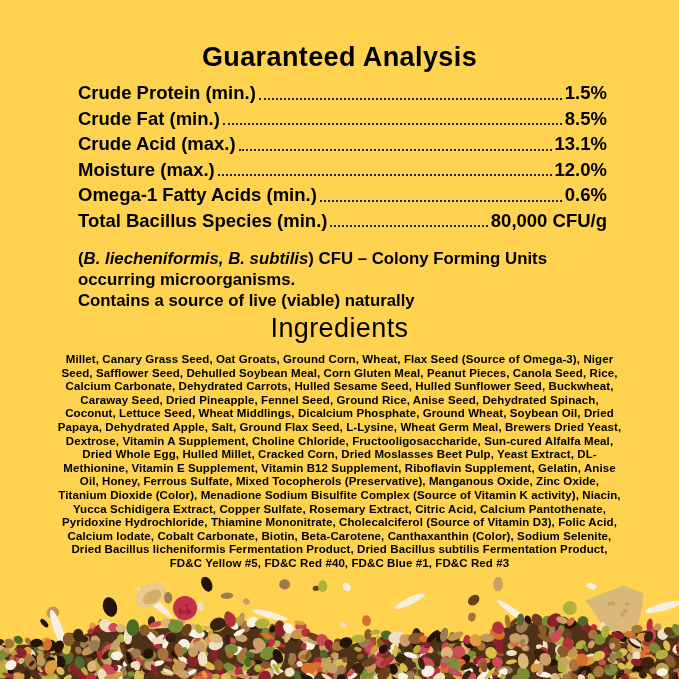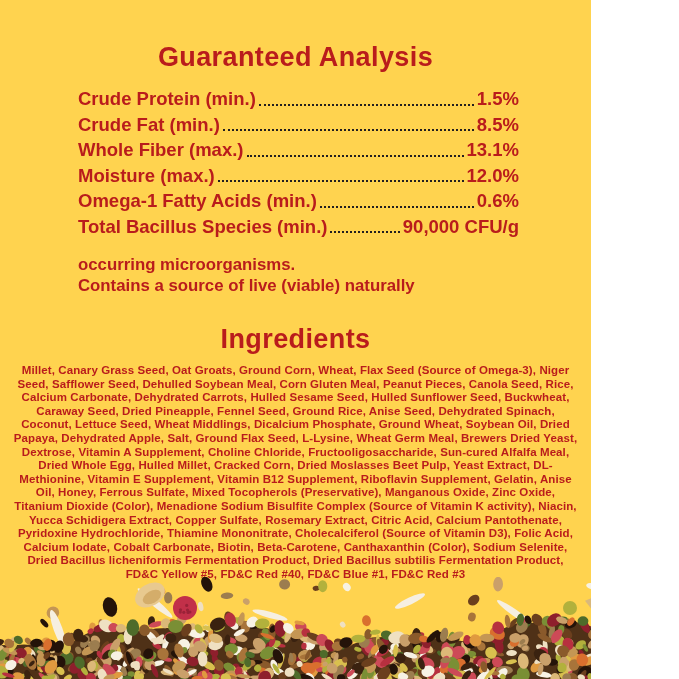--- a/index.html
+++ b/index.html
@@ -1,33 +1,33 @@
 <!DOCTYPE html>
 <html><head>
 <meta charset="utf-8">
 <style>
   html,body{margin:0;padding:0;}
   .page{
     position:relative;
-    width:591px;height:679px;
+    width:679px;height:679px;
     background:#FFD34F;
-    color:#b91c1c;
+    color:#000000;
     font-family:"Liberation Sans", sans-serif;
     overflow:hidden;
     -webkit-font-smoothing:antialiased;
   }
   .ga-title{
     padding-top:42px;
     text-align:center;
     font-size:27px;
     font-weight:700;
     letter-spacing:0.4px;
   }
   .ga-table{
-    margin:13px 72px 0 78px;
+    margin:7px 72px 0 78px;
   }
   .ga-row{
     display:flex;
     align-items:flex-end;
     font-size:18.5px;
     font-weight:700;
     line-height:25.5px;
     white-space:nowrap;
   }
   .ga-row .dots{
@@ -42,24 +42,24 @@
     border-bottom:2.6px dotted #221E1F;
   }
   .ga-note{
     margin:15px 60px 0 78px;
     font-size:16.8px;
     font-weight:700;
     line-height:21px;
   }
   .ga-note .species{ font-style:italic; }
   .ing-title{
-    margin-top:28px;
+    margin-top:2px;
     text-align:center;
     font-size:27px;
-    font-weight:700;
+    font-weight:400;
     letter-spacing:0.4px;
   }
   .ing-text{
     margin:9px auto 0 auto;
     width:568px;
     text-align:center;
     font-size:11.5px;
     font-weight:700;
     line-height:13.6px;
     letter-spacing:0.1px;
@@ -83,42 +83,43 @@
       <span class="label">Crude Protein (min.)</span>
       <span class="dots"></span>
       <span class="value">1.5%</span>
     </div>
     <div class="ga-row">
       <span class="label">Crude Fat (min.)</span>
       <span class="dots"></span>
       <span class="value">8.5%</span>
     </div>
     <div class="ga-row">
-      <span class="label">Whole Fiber (max.)</span>
+      <span class="label">Crude Acid (max.)</span>
       <span class="dots"></span>
       <span class="value">13.1%</span>
     </div>
     <div class="ga-row">
       <span class="label">Moisture (max.)</span>
       <span class="dots"></span>
       <span class="value">12.0%</span>
     </div>
     <div class="ga-row">
       <span class="label">Omega-1 Fatty Acids (min.)</span>
       <span class="dots"></span>
       <span class="value">0.6%</span>
     </div>
     <div class="ga-row">
       <span class="label">Total Bacillus Species (min.)</span>
       <span class="dots"></span>
-      <span class="value">90,000 CFU/g</span>
+      <span class="value">80,000 CFU/g</span>
     </div>
   </div>
 
   <div class="ga-note">
+    <div><span>(</span><span class="species">B. liecheniformis, B. subtilis</span><span>) CFU – Colony Forming Units</span></div>
     <div>occurring microorganisms.</div>
     <div>Contains a source of live (viable) naturally</div>
   </div>
 
   <div class="ing-title">Ingredients</div>
 
   <div class="ing-text">Millet, Canary Grass Seed, Oat Groats, Ground Corn, Wheat, Flax Seed (Source of Omega-3), Niger Seed, Safflower Seed, Dehulled Soybean Meal, Corn Gluten Meal, Peanut Pieces, Canola Seed, Rice, Calcium Carbonate, Dehydrated Carrots, Hulled Sesame Seed, Hulled Sunflower Seed, Buckwheat, Caraway Seed, Dried Pineapple, Fennel Seed, Ground Rice, Anise Seed, Dehydrated Spinach, Coconut, Lettuce Seed, Wheat Middlings, Dicalcium Phosphate, Ground Wheat, Soybean Oil, Dried Papaya, Dehydrated Apple, Salt, Ground Flax Seed, L-Lysine, Wheat Germ Meal, Brewers Dried Yeast, Dextrose, Vitamin A Supplement, Choline Chloride, Fructooligosaccharide, Sun-cured Alfalfa Meal, Dried Whole Egg, Hulled Millet, Cracked Corn, Dried Moslasses Beet Pulp, Yeast Extract, DL-Methionine, Vitamin E Supplement, Vitamin B12 Supplement, Riboflavin Supplement, Gelatin, Anise Oil, Honey, Ferrous Sulfate, Mixed Tocopherols (Preservative), Manganous Oxide, Zinc Oxide, Titanium Dioxide (Color), Menadione Sodium Bisulfite Complex (Source of Vitamin K activity), Niacin, Yucca Schidigera Extract, Copper Sulfate, Rosemary Extract, Citric Acid, Calcium Pantothenate, Pyridoxine Hydrochloride, Thiamine Mononitrate, Cholecalciferol (Source of Vitamin D3), Folic Acid, Calcium Iodate, Cobalt Carbonate, Biotin, Beta-Carotene, Canthaxanthin (Color), Sodium Selenite, Dried Bacillus licheniformis Fermentation Product, Dried Bacillus subtilis Fermentation Product, FD&amp;C Yellow #5, FD&amp;C Red #40, FD&amp;C Blue #1, FD&amp;C Red #3</div>
 
   <svg class="seed-photo" viewBox="0 0 679 102" preserveAspectRatio="none" xmlns="http://www.w3.org/2000/svg">
       <ellipse cx="151.4" cy="44.5" rx="5.4" ry="3.5" transform="rotate(98 151.4 44.5)" fill="#3A2210"></ellipse>

